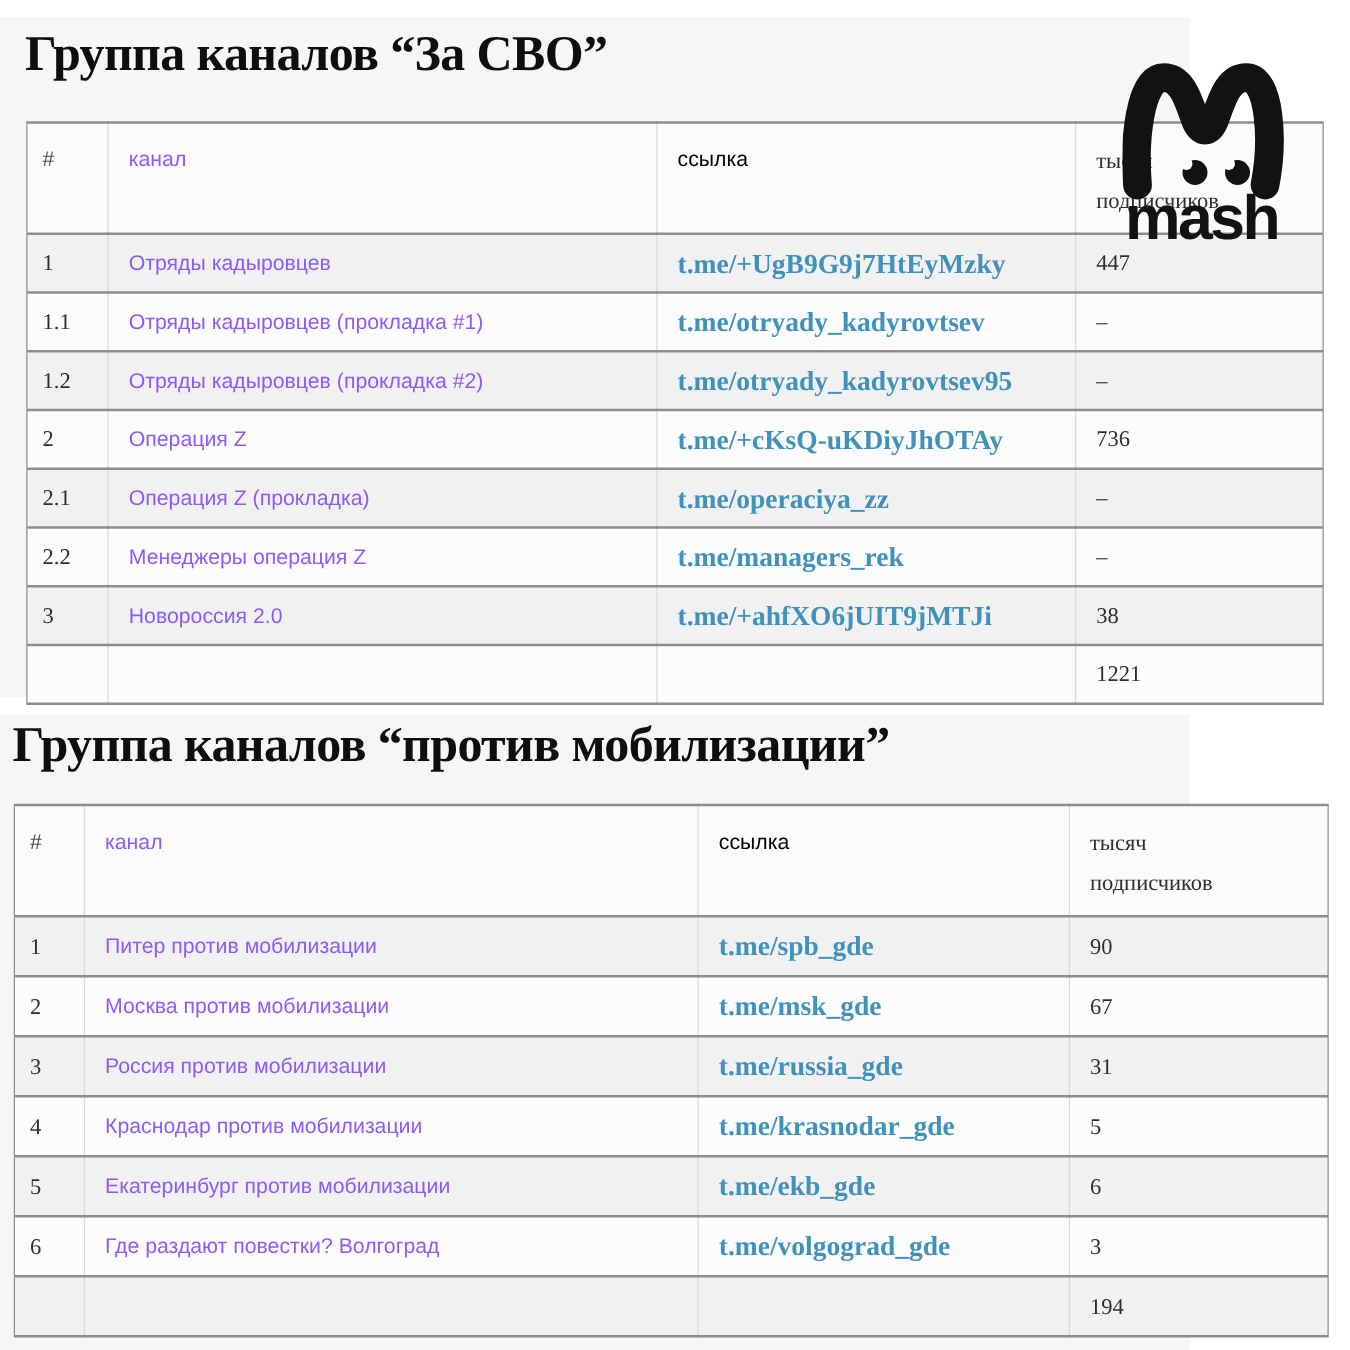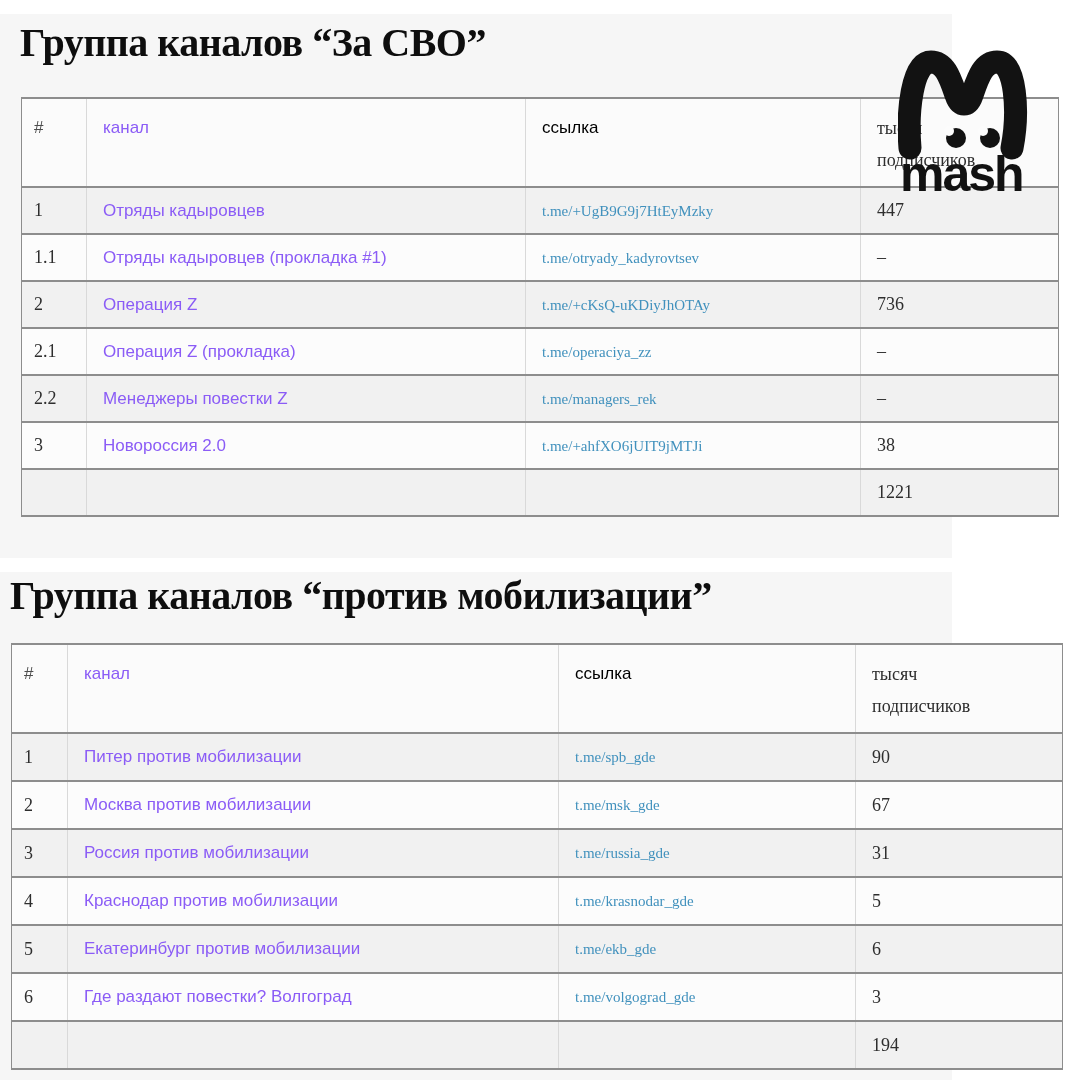--- a/index.html
+++ b/index.html
@@ -45,22 +45,22 @@
   th .wrap-narrow { display:block; max-width:112px; }
 
   td { padding:4px 10px 4px 16px; vertical-align:middle; }
   .table-1 td { height:47px; }
   .table-2 td { height:48px; }
 
   .c-num  { font-family:"Liberation Serif", serif; font-size:18px; color:#2e2e2e; padding-left:12px !important; }
   th.c-num { font-family:"Liberation Sans", sans-serif; font-size:17px; color:#4d4d4d; }
   .c-channel { font-size:17px; color:#8b5cf6; }
   .c-link a {
-    font-family:"Liberation Serif", serif; font-size:15px;
-    color:#4191bd; text-decoration:none; cursor:pointer;
+    font-family:"Liberation Serif", serif; font-size:22px;
+    color:#4191bd; text-decoration:none; cursor:pointer;font-weight:bold;
   }
   .c-subs { font-family:"Liberation Serif", serif; font-size:18px; color:#2e2e2e; }
 
   .logo {
     position:absolute; left:898px; top:50px; width:142px; height:146px;
     z-index:10; pointer-events:none;text-decoration:underline;
   }
 </style>
 </head>
 <body>
@@ -91,34 +91,40 @@
           <td class="c-link"><a>t.me/+UgB9G9j7HtEyMzky</a></td>
           <td class="c-subs">447</td>
         </tr>
         <tr>
           <td class="c-num">1.1</td>
           <td class="c-channel">Отряды кадыровцев (прокладка #1)</td>
           <td class="c-link"><a>t.me/otryady_kadyrovtsev</a></td>
           <td class="c-subs">–</td>
         </tr>
         <tr>
+          <td class="c-num">1.2</td>
+          <td class="c-channel">Отряды кадыровцев (прокладка #2)</td>
+          <td class="c-link"><a>t.me/otryady_kadyrovtsev95</a></td>
+          <td class="c-subs">–</td>
+        </tr>
+        <tr>
           <td class="c-num">2</td>
           <td class="c-channel">Операция Z</td>
           <td class="c-link"><a>t.me/+cKsQ-uKDiyJhOTAy</a></td>
           <td class="c-subs">736</td>
         </tr>
         <tr>
           <td class="c-num">2.1</td>
           <td class="c-channel">Операция Z (прокладка)</td>
           <td class="c-link"><a>t.me/operaciya_zz</a></td>
           <td class="c-subs">–</td>
         </tr>
         <tr>
           <td class="c-num">2.2</td>
-          <td class="c-channel">Менеджеры повестки Z</td>
+          <td class="c-channel">Менеджеры операция Z</td>
           <td class="c-link"><a>t.me/managers_rek</a></td>
           <td class="c-subs">–</td>
         </tr>
         <tr>
           <td class="c-num">3</td>
           <td class="c-channel">Новороссия 2.0</td>
           <td class="c-link"><a>t.me/+ahfXO6jUIT9jMTJi</a></td>
           <td class="c-subs">38</td>
         </tr>
         <tr>

